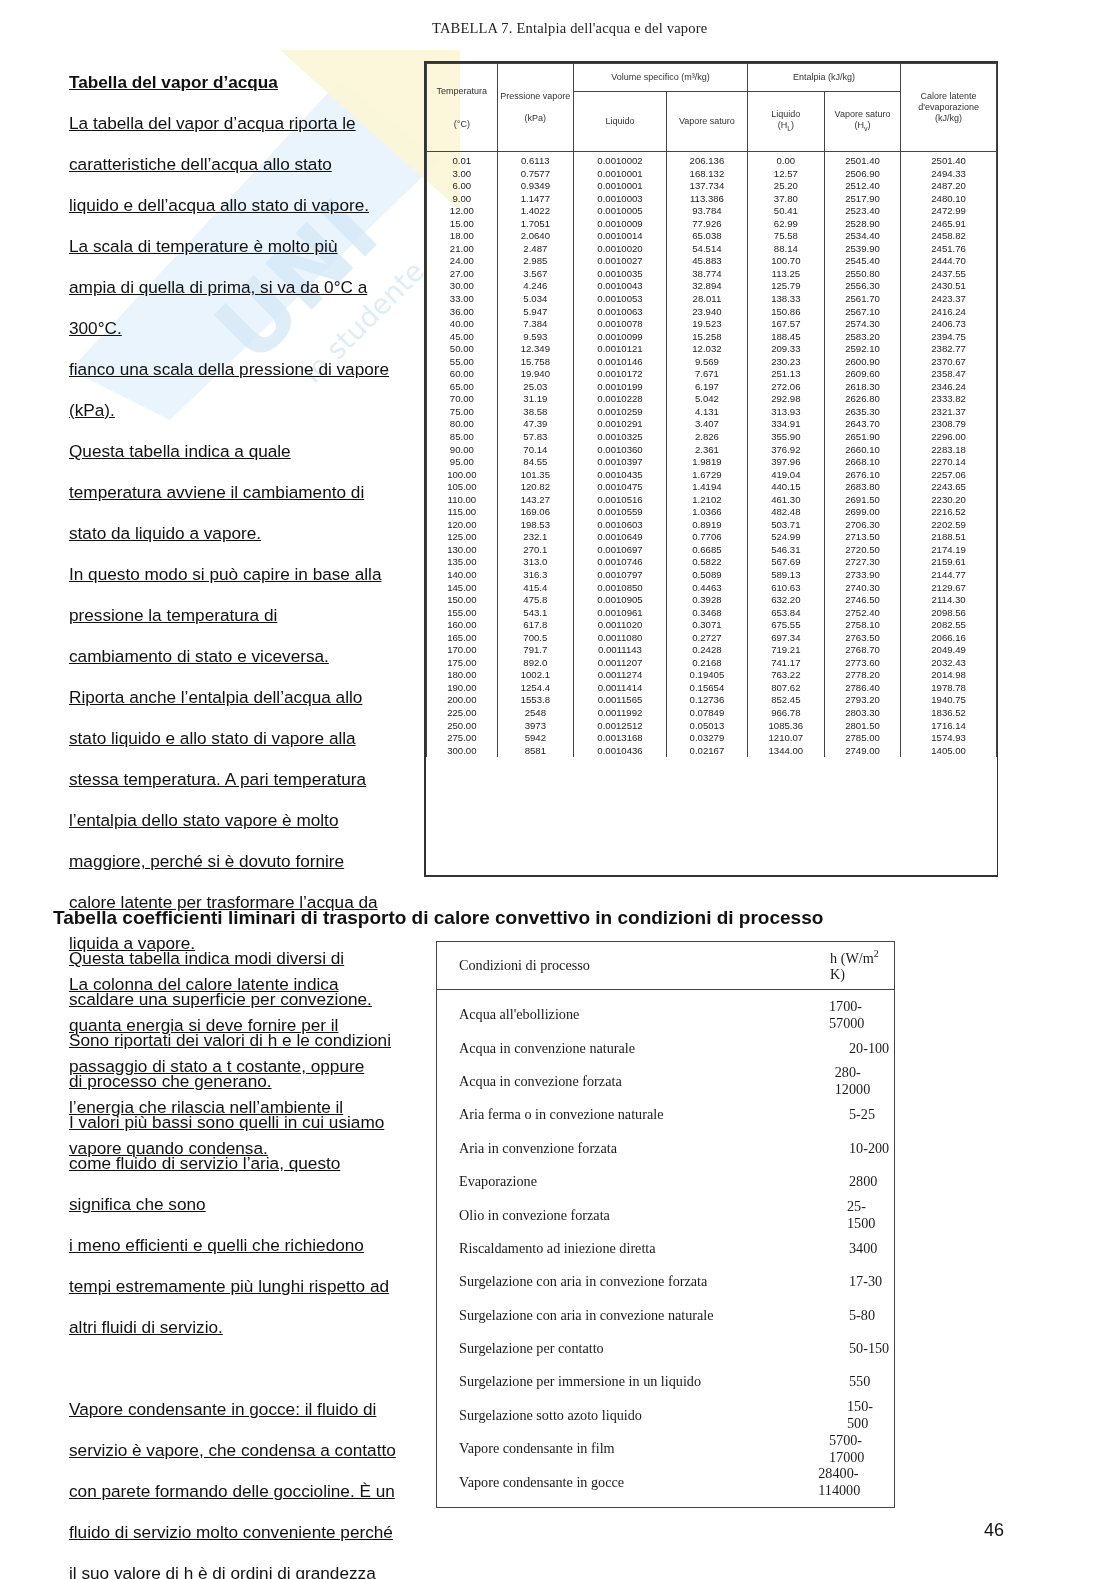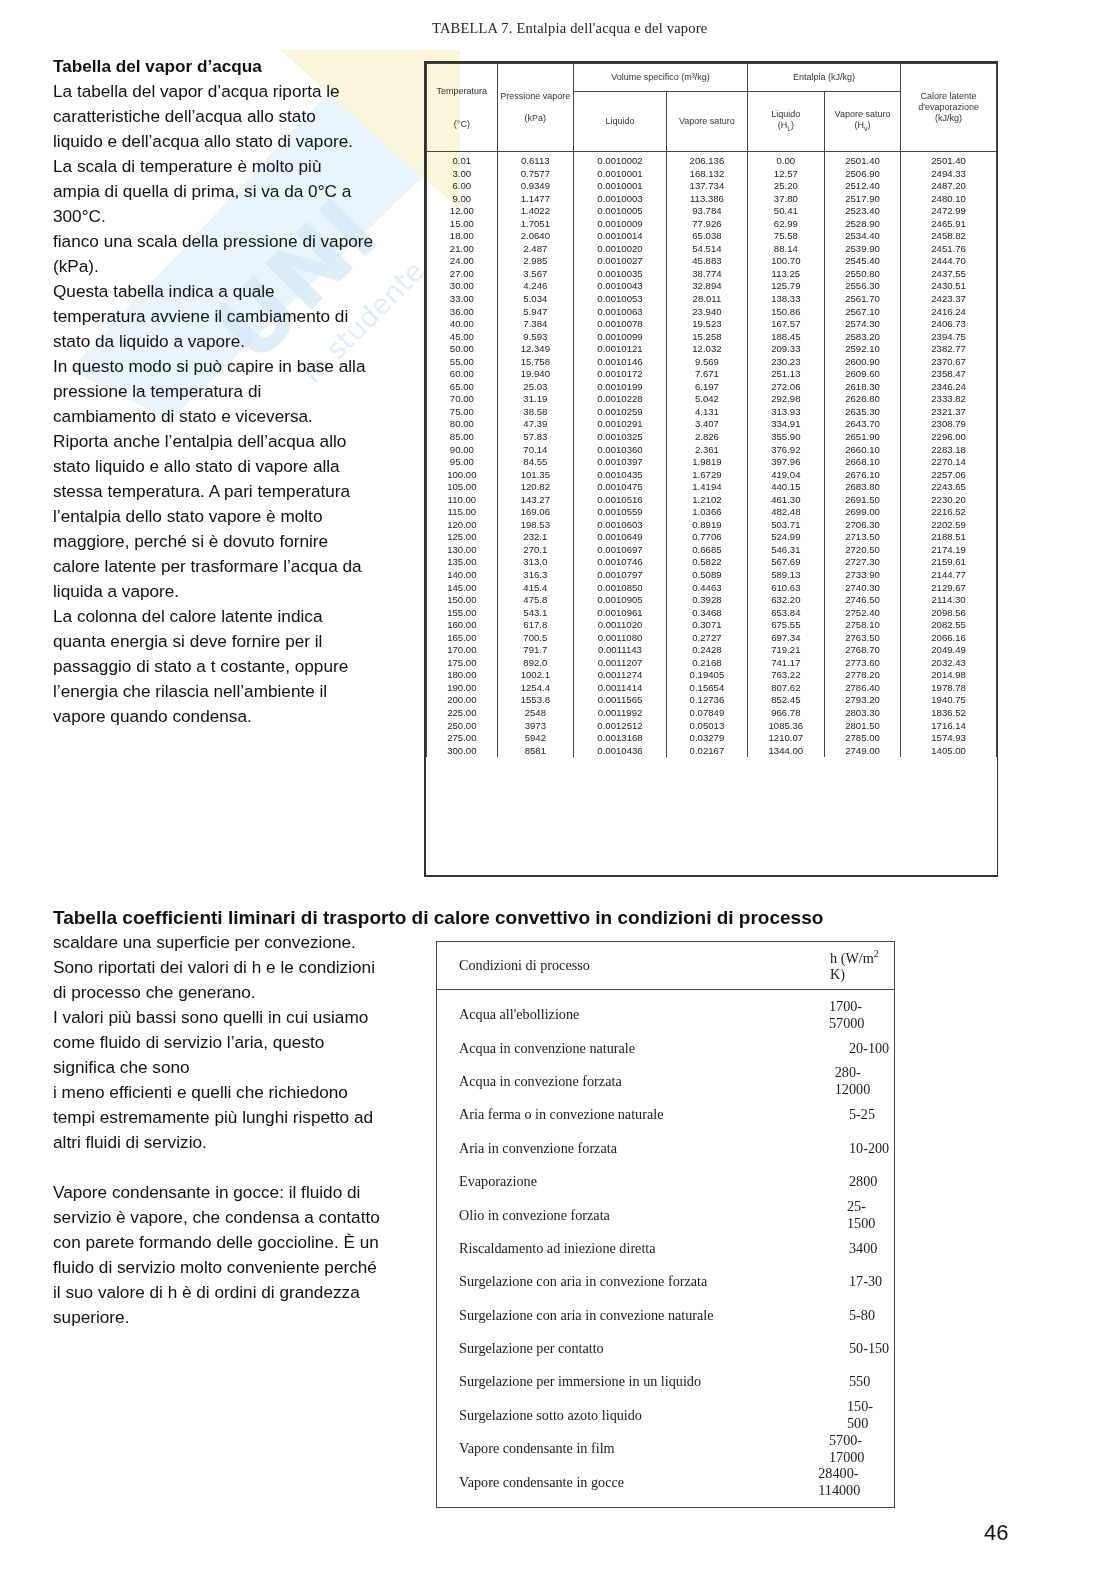--- a/index.html
+++ b/index.html
@@ -9,21 +9,21 @@
   .watermark {
     position: absolute; left: 40px; top: 40px; width: 430px; height: 380px;
     pointer-events: none; z-index: 0;
   }
 
   .left-col {
     position: absolute; left: 53px; width: 360px; z-index: 1;
     font-size: 17.2px; line-height: 25px; color: #111;
   }
   .left-col .heading { font-weight: bold; }
-  .left-col p { margin: 0; }
+  .left-col p { margin: 16px; text-decoration: underline; }
   .col1 { top: 54px; }
   .col2-heading {
     position: absolute; left: 53px; top: 905px; font-weight: bold;
     font-size: 19px; line-height: 25px; white-space: nowrap; z-index: 1;
   }
   .col2 { top: 930px; width: 362px; }
   .gap { height: 25px; }
 
   
   .t7-title {
@@ -66,21 +66,21 @@
   }
   .th-head .c1 { padding-left: 22px; width: 412px; }
   .th-head .c2 { }
   .th-head sup { font-size: 10px; }
   .th-body { padding-top: 8px; }
   .th-row { height: 33.4px; display: flex; align-items: center; font-size: 14.2px; }
   .th-row .c1 { padding-left: 22px; width: 412px; }
   .th-row .c2 { }
 
   .page-number {
-    position: absolute; left: 984px; top: 1520px; font-size: 22px; color: #111;
+    position: absolute; left: 984px; top: 1520px; font-size: 18px; color: #111;
   }
 </style>
 </head>
 <body>
 
 <svg class="watermark" viewBox="0 0 430 380">
   <polygon points="30,330 300,40 400,120 130,380" fill="#e4f1fb" opacity="0.8"></polygon>
   <polygon points="240,10 420,10 420,170 340,100" fill="#fcf6d6" opacity="0.9"></polygon>
   <text x="120" y="300" transform="rotate(-45 200 200)" font-size="90" font-family="DejaVu Sans, sans-serif" font-weight="bold" fill="#d6eaf8" opacity="0.8">UNI</text>
   <text x="210" y="330" transform="rotate(-45 260 260)" font-size="28" font-family="DejaVu Sans, sans-serif" fill="#d6eaf8" opacity="0.8">lo studente</text>
@@ -588,20 +588,21 @@
           <td>2749.00</td>
           <td>1405.00</td>
         </tr>
       </tbody>
   </table>
 </div>
 
 <div class="col2-heading">Tabella coefficienti liminari di trasporto di calore convettivo in condizioni di processo</div>
 <div class="left-col col2">
   <div id="s2-p1">
+      <p>Questa tabella indica modi diversi di</p>
       <p>scaldare una superficie per convezione.</p>
       <p>Sono riportati dei valori di h e le condizioni</p>
       <p>di processo che generano.</p>
       <p>I valori più bassi sono quelli in cui usiamo</p>
       <p>come fluido di servizio l’aria, questo</p>
       <p>significa che sono</p>
       <p>i meno efficienti e quelli che richiedono</p>
       <p>tempi estremamente più lunghi rispetto ad</p>
       <p>altri fluidi di servizio.</p>
     </div>

